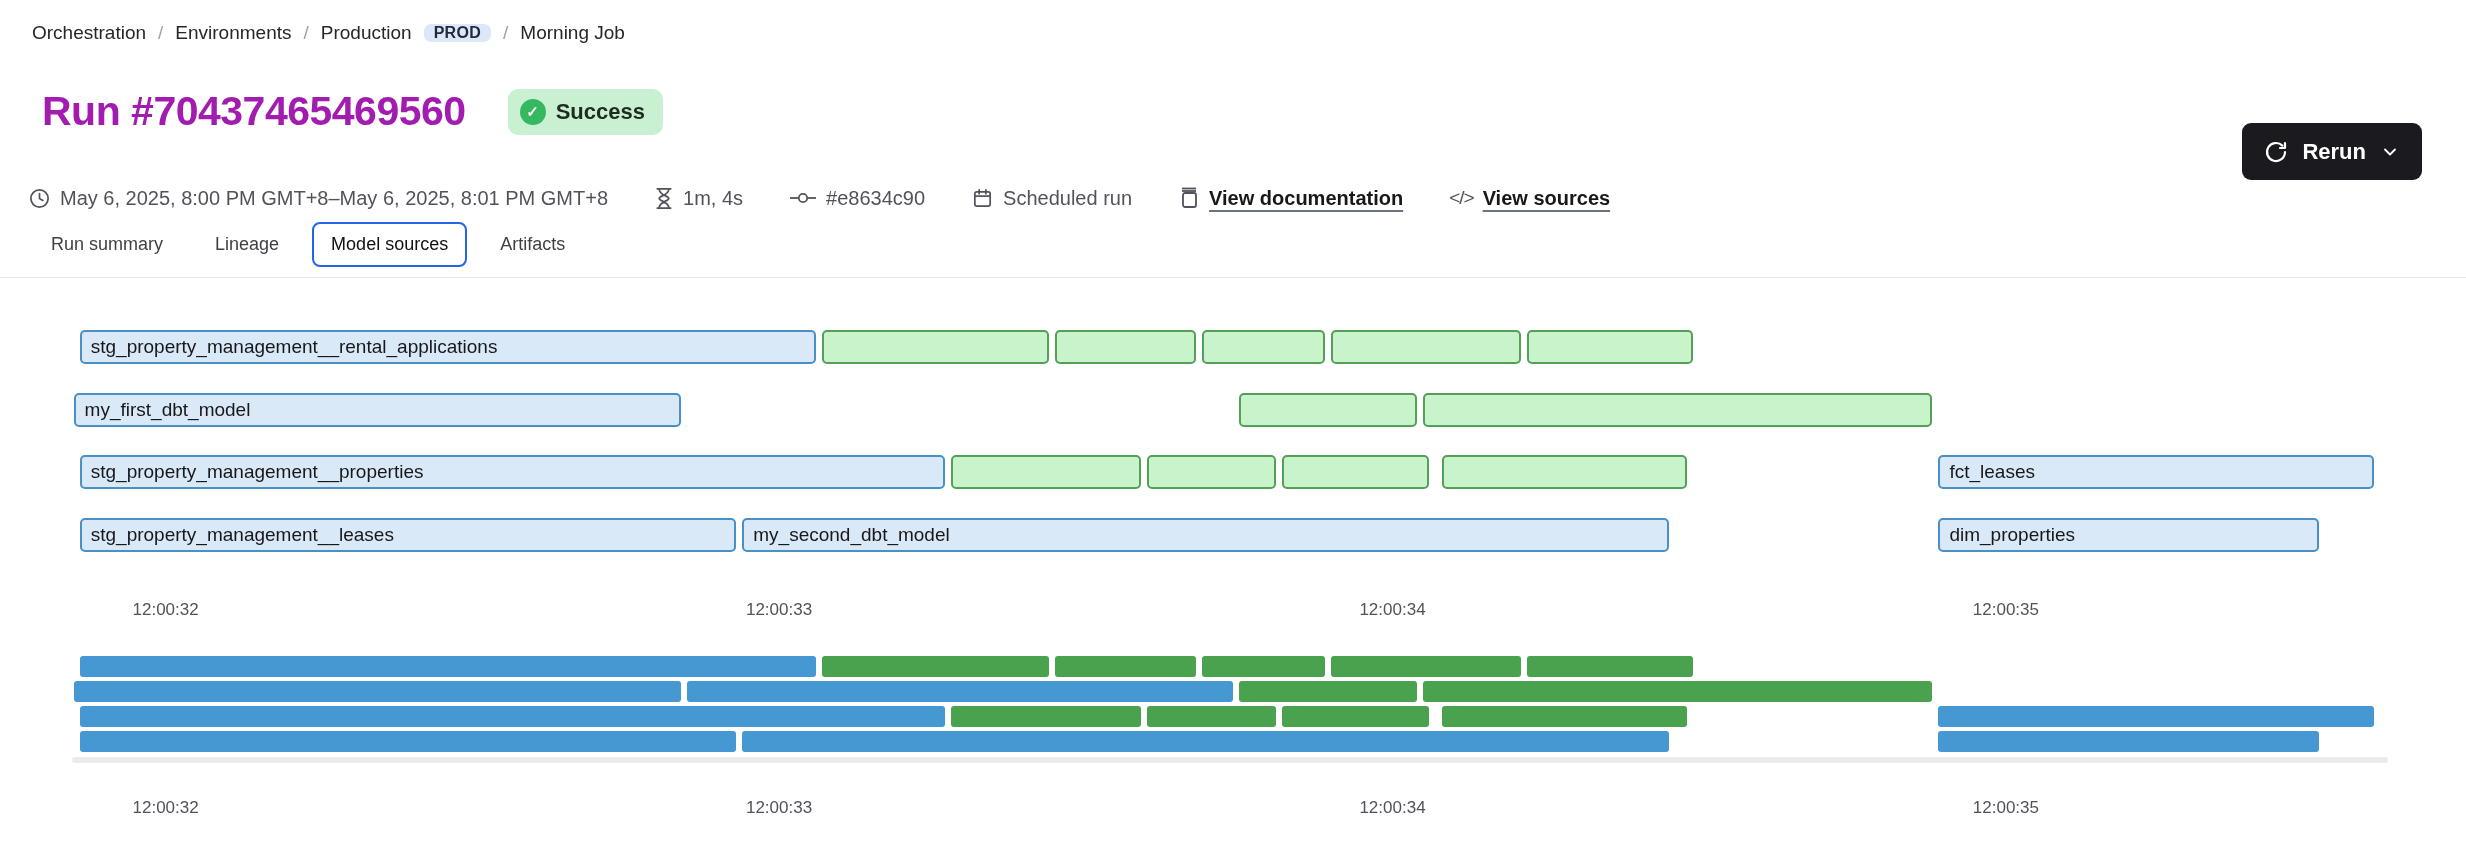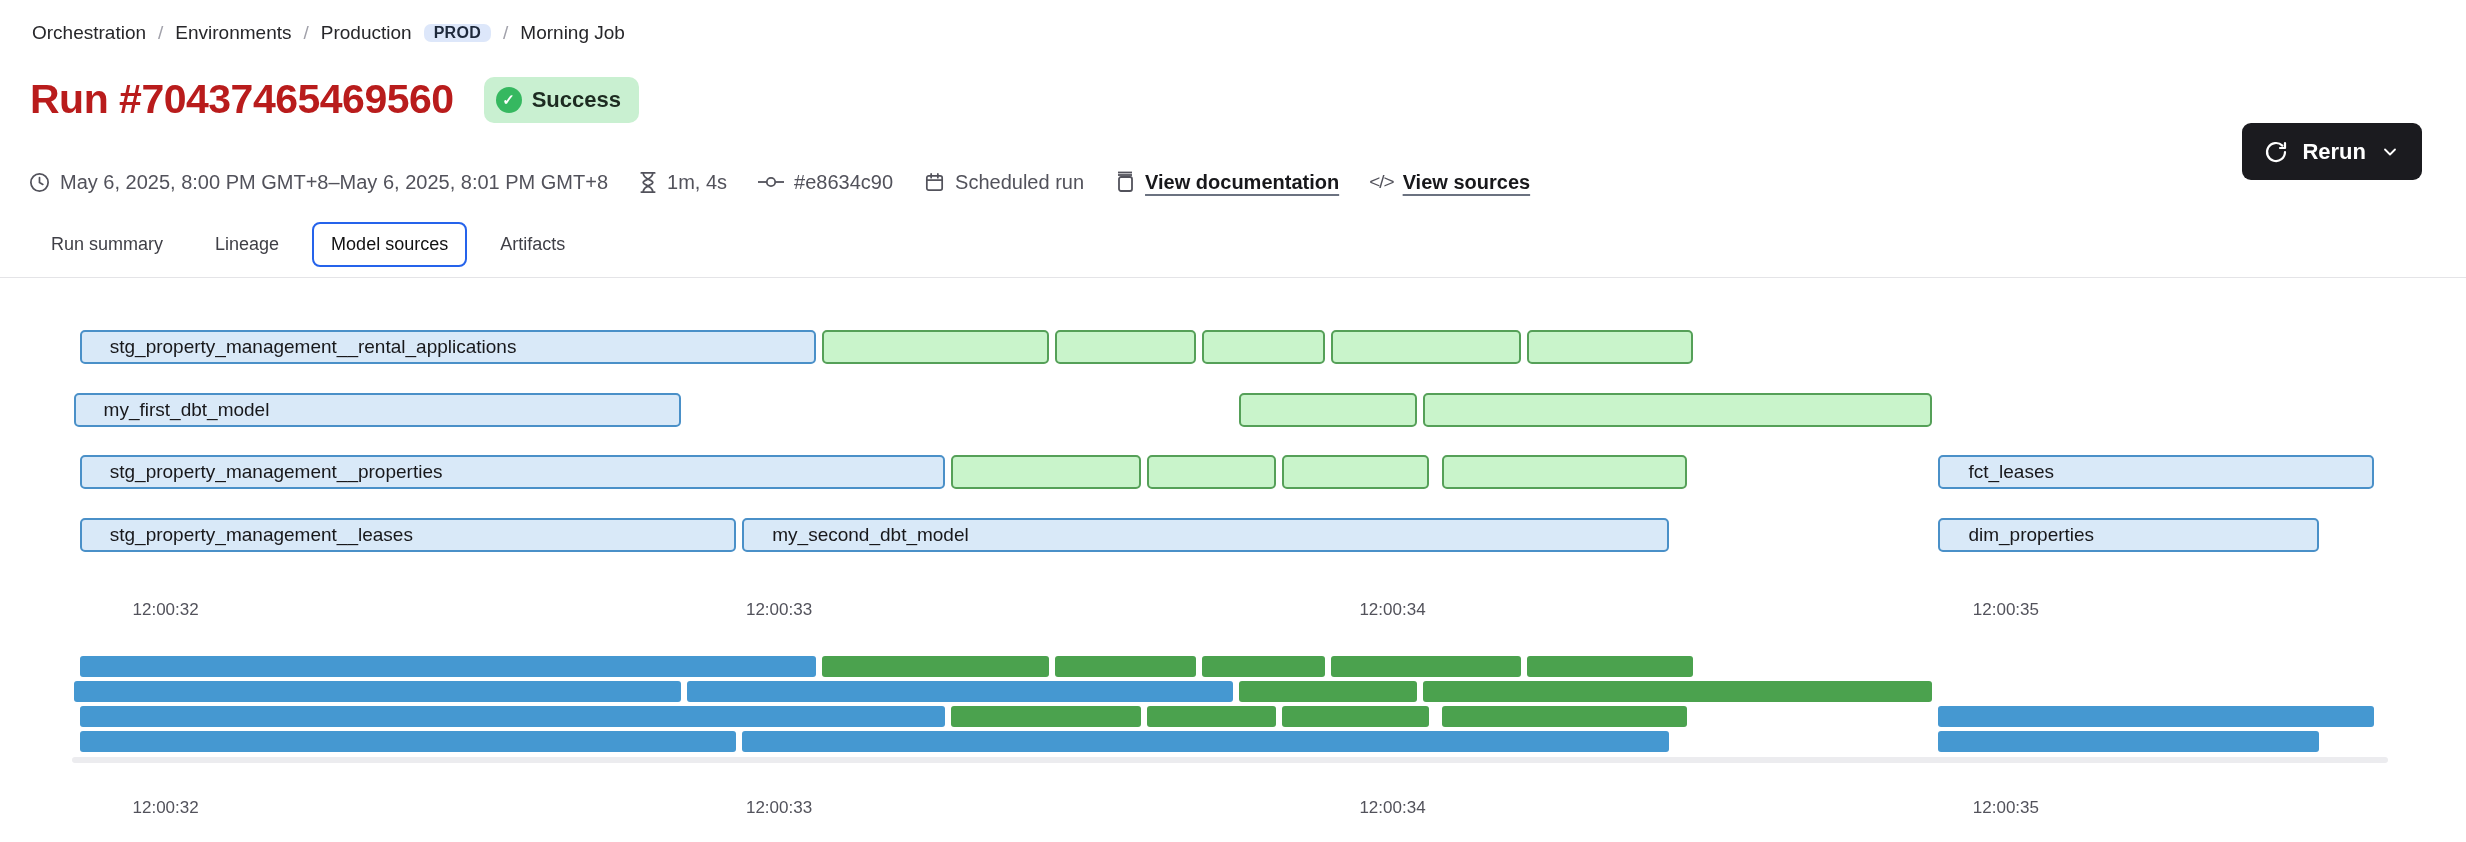--- a/index.html
+++ b/index.html
@@ -12,51 +12,51 @@
   
   .breadcrumb { position:absolute; left:32px; top:22px; display:flex; align-items:center; gap:12px;
     font-size:19px; color:#27272a; }
   .breadcrumb .crumb { cursor:pointer; }
   .breadcrumb .sep { color:#a1a1aa; }
   .env-badge { background:var(--prod-bg,#dde7fa); color:#1e293b; font-weight:700; font-size:16px;
     padding:0 10px; border-radius:7px; letter-spacing:.3px; }
 
   
   .title-row { position:absolute; left:30px; top:76px; display:flex; align-items:center; gap:30px; }
-  .run-title { font-size:41px; font-weight:600; color:#b91c1c; margin:0; letter-spacing:-0.5px; }
+  .run-title { font-size:41px; font-weight:600; color:#a21caf; margin:12px; letter-spacing:-0.5px; }
   .status-badge { display:flex; align-items:center; gap:10px; background:var(--success-bg,#c9f0d1);
     border-radius:10px; padding:10px 18px 10px 12px; font-size:22px; font-weight:600; color:#1d2b21; }
   .status-badge .check-circle { width:26px; height:26px; border-radius:50%; background:var(--success-icon,#36b860);
     color:#fff; font-size:15px; display:flex; align-items:center; justify-content:center; font-weight:700; }
 
   
   .rerun-btn { position:absolute; right:44px; top:123px; height:57px; background:#1b1b1f; color:#fff;
     border:none; border-radius:9px; display:flex; align-items:center; gap:14px; padding:0 22px;
     font-size:22px; font-weight:600; font-family:inherit; cursor:pointer; }
 
   
-  .meta-row { position:absolute; left:28px; top:170px; display:flex; align-items:center; gap:30px;
+  .meta-row { position:absolute; left:28px; top:186px; display:flex; align-items:center; gap:46px;
     font-size:20px; color:#52525b; white-space:nowrap; }
   .meta-item { display:flex; align-items:center; gap:9px; }
   .meta-link { color:#18181b; font-weight:700; text-decoration:underline; text-underline-offset:5px;
     text-decoration-color:#6b7280; cursor:pointer; }
   .code-glyph { font-size:19px; color:#52525b; letter-spacing:-1px; }
 
   
   .tabs { position:absolute; left:32px; top:222px; display:flex; align-items:center; gap:14px; font-size:18px; }
   .tab { padding:10px 17px; border:2px solid transparent; border-radius:8px; color:#3f3f46; cursor:pointer; }
   .tab.active { border-color:var(--accent,#2563eb); color:#111; }
   .tabs-divider { position:absolute; left:0; top:277px; width:2466px; height:1px; background:#e4e4e7; }
 
   
   .gantt-chart { position:absolute; left:0; top:330px; width:2466px; height:224px; }
   .gantt-bar { position:absolute; height:34px; border-radius:5px; border:2px solid; overflow:hidden; }
   .gantt-bar.model { background:var(--model-fill,#d9e9f8); border-color:var(--model-border,#4a90c8); }
   .gantt-bar.test  { background:var(--test-fill,#c9f4cb);  border-color:var(--test-border,#55a058); }
-  .bar-label { display:block; font-size:19px; color:#18181b; line-height:29px; padding-left:28px; white-space:nowrap; }
+  .bar-label { display:block; font-size:19px; color:#18181b; line-height:29px; padding-left:9px; white-space:nowrap; }
 
   .gantt-axis, .minimap-axis { position:absolute; left:0; width:2466px; height:24px; }
   .gantt-axis { top:568px; }
   .minimap-axis { top:766px; }
   .tick { position:absolute; transform:translateX(-50%); font-size:17px; color:#52525b; white-space:nowrap;margin-top:32px; }
 
   
   .minimap { position:absolute; left:0; top:650px; width:2466px; height:104px; cursor:grab; }
   .mini-bar { position:absolute; height:21px; border-radius:3px; }
   .mini-bar.model { background:var(--mini-blue,#4598d1); }

